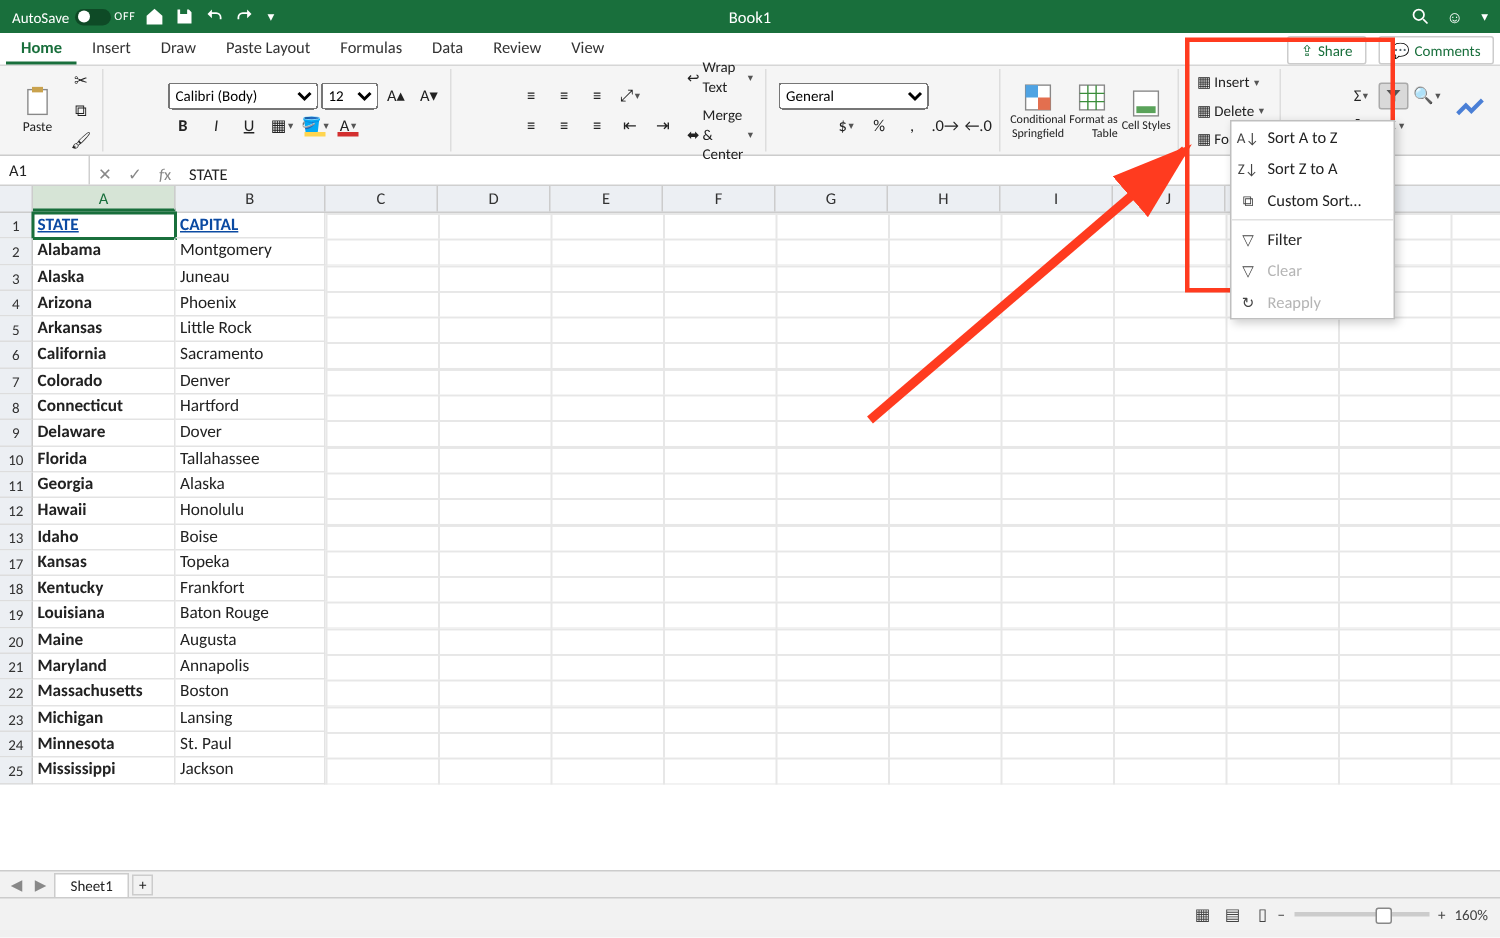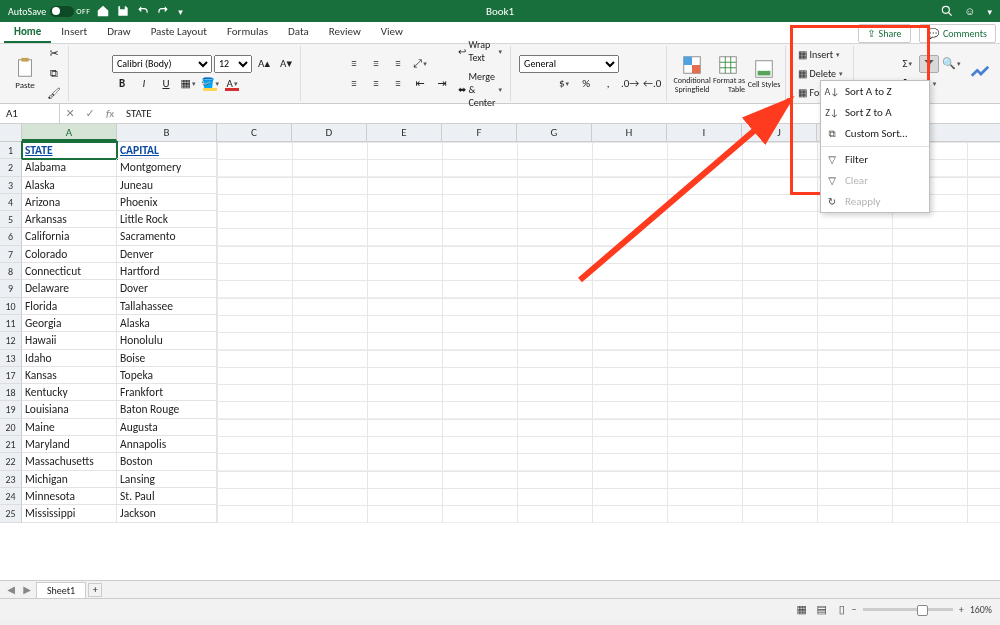--- a/index.html
+++ b/index.html
@@ -32,38 +32,38 @@
 .big-btn .picon { width:22px; height:22px; }
 .icnbtn { width:20px; height:18px; display:flex; align-items:center; justify-content:center; border:1px solid transparent; border-radius:2px; font-size:11px; }
 .row2 { display:flex; flex-direction:column; gap:2px; }
 .inline { display:flex; align-items:center; gap:2px;margin-left:35px; }
 select.font-name { width:100px; font-size:10px; height:18px; }
 select.font-size { width:38px; font-size:10px; height:18px; }
 .btnlabel { font-size:10px; padding:2px 4px; display:flex; align-items:center; gap:2px; }
 .sep-caret::after { content:"▾"; font-size:7px; margin-left:1px; color:#555; }
 
 
-.fxbar { height:20px; background:#fff; border-bottom:1px solid #cfcfcf; display:flex; align-items:center; font-size:11px; }
+.fxbar { height:20px; background:#fff; border-bottom:1px solid #cfcfcf; display:flex; align-items:flex-end; font-size:11px; }
 .namebox { width:60px; border-right:1px solid #cfcfcf; padding:2px 6px; height:100%; display:flex; align-items:center; }
 .fxbar .cancel, .fxbar .accept, .fxbar .fx { width:20px; text-align:center; color:#888; }
 .fxbar .content { flex:1; padding-left:6px; }
 
 
 .grid-wrap { height:456px; background:#fff; overflow:hidden; position:relative; }
 .col-headers { display:flex; height:18px; background:#eceff3; border-bottom:1px solid #ccc; }
 .rowhdr-spacer { width:22px; border-right:1px solid #ccc; }
 .colhdr { width:75px; text-align:center; font-size:11px; border-right:1px solid #ccc; color:#333; line-height:18px; }
 .colhdr.colA { width:95px; background:#d6e4d6; border-bottom:2px solid #196f3c; color:#196f3c; }
 .colhdr.colB { width:100px; }
 
 .rows { }
 .grow { display:flex; height:17.3px; }
 .rowhdr { width:22px; text-align:center; font-size:10px; background:#eceff3; border-right:1px solid #ccc; border-bottom:1px solid #ddd; color:#333; line-height:17px; }
 .cell { border-right:1px solid #e3e3e3; border-bottom:1px solid #e3e3e3; padding:0 3px; font-size:11.5px; line-height:17px; overflow:hidden; white-space:nowrap; }
-.cA { width:95px; font-weight:400; }
+.cA { width:95px; font-weight:700; }
 .cB { width:100px; }
 .crest { flex:1; position:relative; }
 .crest::before { content:""; position:absolute; inset:0;
   background-image: linear-gradient(to right, #e7e7e7 1px, transparent 1px), linear-gradient(to bottom, #e7e7e7 1px, transparent 1px);
   background-size: 75px 17.3px;
 }
 .headrow .cA, .headrow .cB { color:#0b4aa2; text-decoration:underline; font-weight:700; }
 .selected { outline:2px solid #196f3c; outline-offset:-1px; background:#fff; }
 
 

